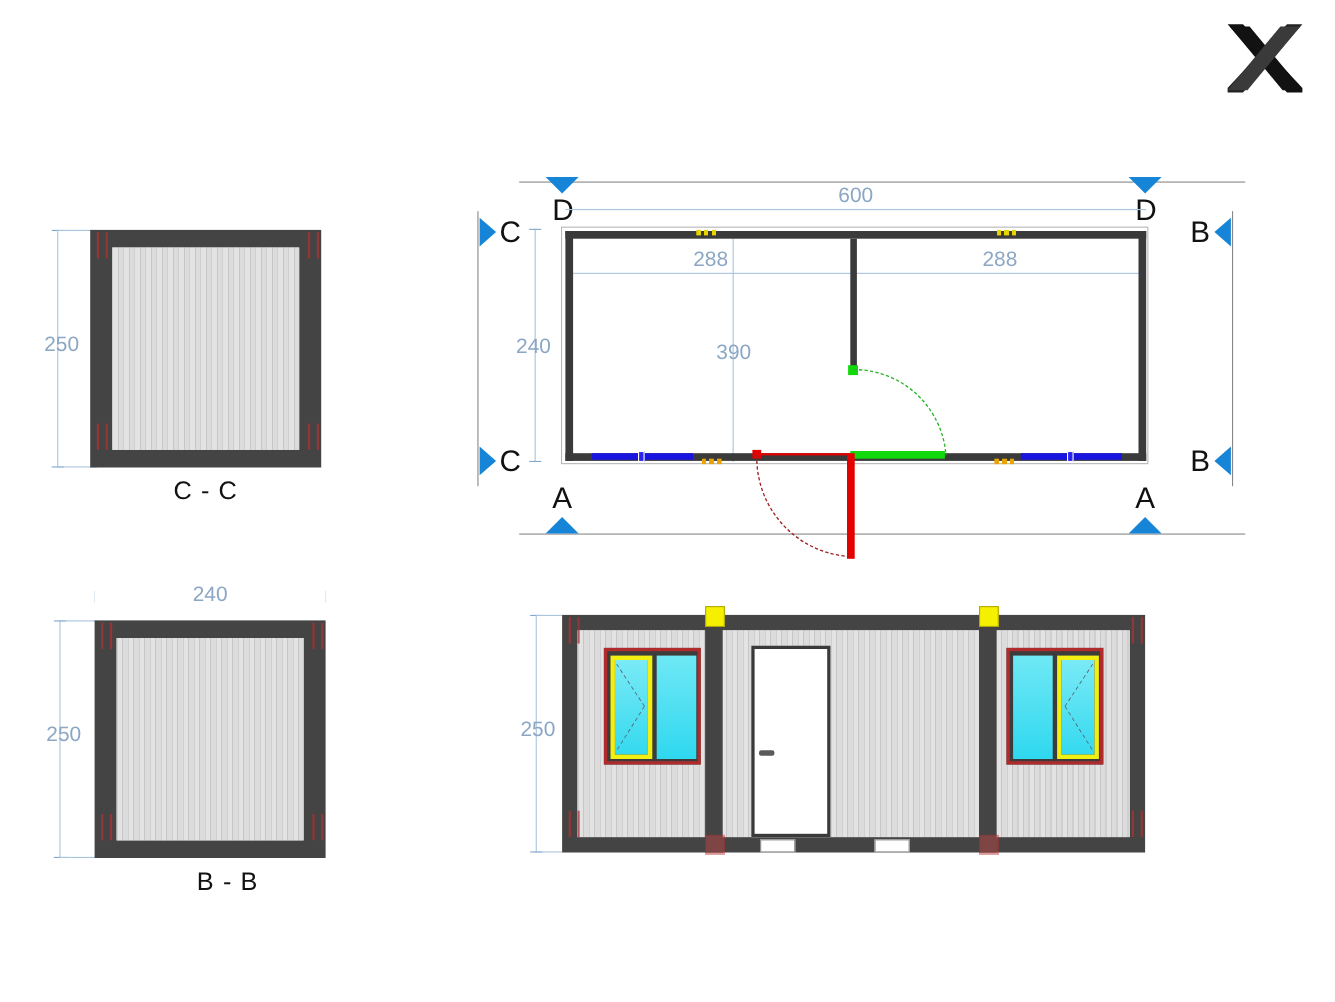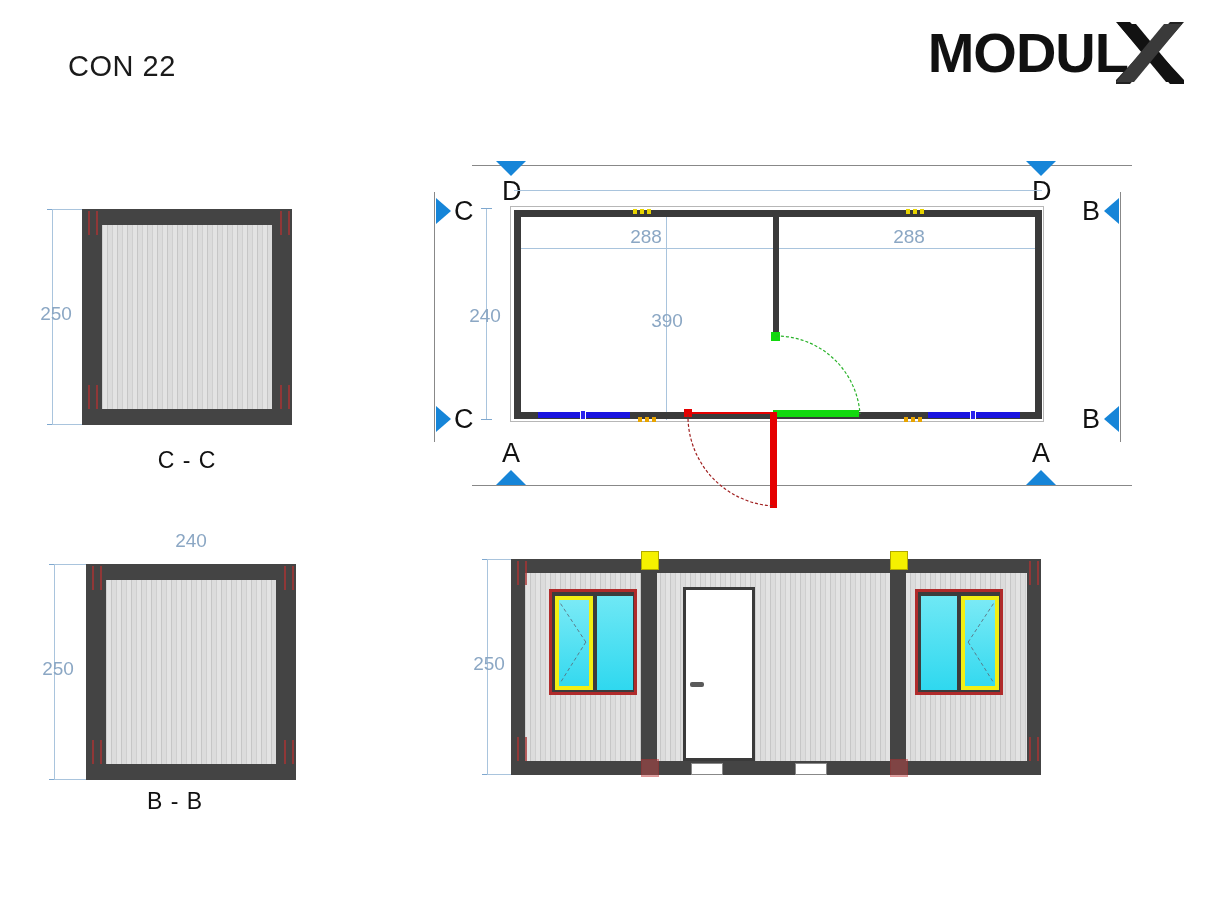--- a/index.html
+++ b/index.html
@@ -86,25 +86,23 @@
 
   .door-aa{position:absolute;background:#ffffff;border:3px solid #3a3a3a;box-sizing:border-box;}
   .door-handle{position:absolute;background:#5a5a5a;border-radius:2px;}
   .fork-pocket{position:absolute;background:#ffffff;border:1px solid #888;}
   .hinge{position:absolute;border:1px solid #b0a800;background:#f5f000;}
 </style>
 </head>
 <body>
 
 <div class="abs" id="title-block">
-  <div>CON 22</div>
 </div>
 
 <div class="abs" id="logo">
-  <span class="word">MODUL</span>
   <span class="xmark">
     <svg width="72" height="66" viewBox="0 0 72 66">
       <polygon points="2,2 16,2 70,60 70,64 56,64" fill="#111"></polygon>
       <polygon points="70,2 56,2 2,60 2,64 16,64" fill="#222"></polygon>
       <polygon points="8,6 20,6 66,56 54,56" fill="#ffffff" opacity="0.0"></polygon>
       <path d="M4,4 L22,4 L70,62 L52,62 Z" fill="#121212"></path>
       <path d="M68,4 L50,4 L2,62 L20,62 Z" fill="#3a3a3a"></path>
     </svg>
   </span>
 </div>
@@ -118,21 +116,21 @@
   <div class="abs dimline dimlineH" style="left:12px;top:229px;width:36px;"></div>
   <div class="abs dimtxt" style="left:-8px;top:108px;width:48px;text-align:center;">250</div>
 
   <div class="abs elev-frame" style="left:42px;top:14px;width:210px;height:216px;"></div>
   <div class="abs corrugated" style="left:62px;top:30px;width:170px;height:184px;"></div>
   <div class="corner-mark" style="left:48px;top:16px;"></div>
   <div class="corner-mark" style="left:240px;top:16px;"></div>
   <div class="corner-mark" style="left:48px;top:190px;"></div>
   <div class="corner-mark" style="left:240px;top:190px;"></div>
 
-  <div class="abs caption" style="left:42px;top:252px;width:210px;">C - C</div>
+  <div class="abs caption" style="left:42px;top:238px;width:210px;">C - C</div>
 </div>
 
 <div class="abs" style="left:40px;top:530px;width:270px;height:290px;">
 
   <div class="abs dimline dimlineH" style="left:46px;top:12px;width:210px;"></div>
   <div class="abs tick" style="left:46px;top:7px;width:1px;height:11px;"></div>
   <div class="abs tick" style="left:255px;top:7px;width:1px;height:11px;"></div>
   <div class="abs dimtxt" style="left:46px;top:0px;width:210px;text-align:center;background:#fff;">240</div>
 
   <div class="abs dimline dimlineV" style="left:14px;top:34px;height:216px;"></div>
@@ -142,21 +140,21 @@
   <div class="abs dimline dimlineH" style="left:14px;top:249px;width:34px;"></div>
   <div class="abs dimtxt" style="left:-6px;top:128px;width:48px;text-align:center;">250</div>
 
   <div class="abs elev-frame" style="left:46px;top:34px;width:210px;height:216px;"></div>
   <div class="abs corrugated" style="left:66px;top:50px;width:170px;height:184px;"></div>
   <div class="corner-mark" style="left:52px;top:36px;"></div>
   <div class="corner-mark" style="left:244px;top:36px;"></div>
   <div class="corner-mark" style="left:52px;top:210px;"></div>
   <div class="corner-mark" style="left:244px;top:210px;"></div>
 
-  <div class="abs caption" style="left:30px;top:258px;width:210px;">B - B</div>
+  <div class="abs caption" style="left:62px;top:258px;width:210px;">B - B</div>
 </div>
 
 <div class="abs" style="left:420px;top:140px;width:760px;height:380px;">
 
   <div class="abs sec-line" style="left:52px;top:25px;width:660px;height:1px;"></div>
   <div class="abs tri-down" style="left:76px;top:21px;"></div>
   <div class="abs tri-down" style="left:606px;top:21px;"></div>
   <div class="abs sec-letter" style="left:82px;top:38px;">D</div>
   <div class="abs sec-letter" style="left:612px;top:38px;">D</div>
 
@@ -172,20 +170,21 @@
   <div class="abs sec-letter" style="left:34px;top:58px;">C</div>
   <div class="abs sec-letter" style="left:34px;top:266px;">C</div>
 
   <div class="abs sec-line" style="left:700px;top:52px;width:1px;height:250px;"></div>
   <div class="abs tri-left" style="left:684px;top:58px;"></div>
   <div class="abs tri-left" style="left:684px;top:266px;"></div>
   <div class="abs sec-letter" style="left:662px;top:58px;">B</div>
   <div class="abs sec-letter" style="left:662px;top:266px;">B</div>
 
   <div class="abs dimline dimlineH" style="left:94px;top:50px;width:528px;"></div>
+  <div class="abs dimtxt" style="left:94px;top:28px;width:528px;text-align:center;">600</div>
 
   <div class="abs dimline dimlineH" style="left:96px;top:108px;width:260px;"></div>
   <div class="abs dimtxt" style="left:96px;top:86px;width:260px;text-align:center;">288</div>
   <div class="abs dimline dimlineH" style="left:358px;top:108px;width:262px;"></div>
   <div class="abs dimtxt" style="left:358px;top:86px;width:262px;text-align:center;">288</div>
 
   <div class="abs dimline dimlineV" style="left:66px;top:68px;height:212px;"></div>
   <div class="abs tick" style="left:61px;top:68px;width:11px;height:1px;"></div>
   <div class="abs tick" style="left:61px;top:279px;width:11px;height:1px;"></div>
   <div class="abs dimtxt" style="left:40px;top:165px;width:50px;text-align:center;">240</div>

